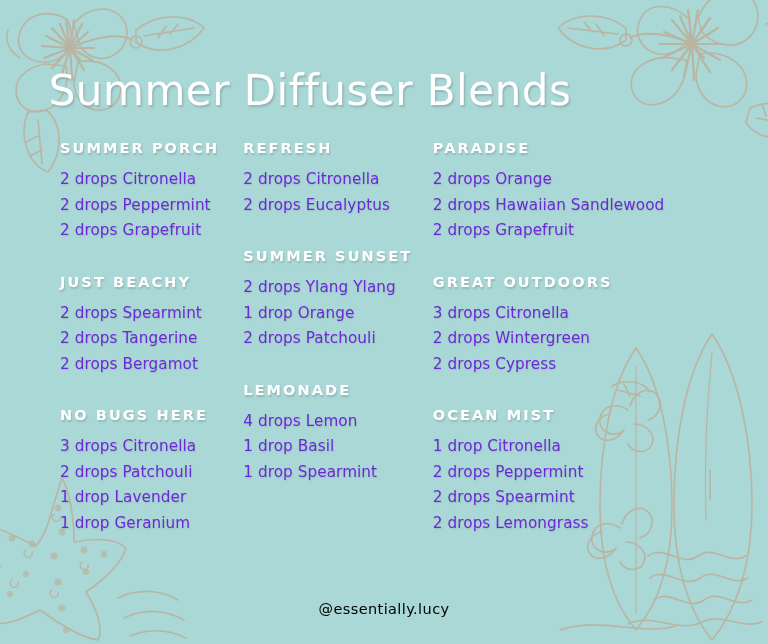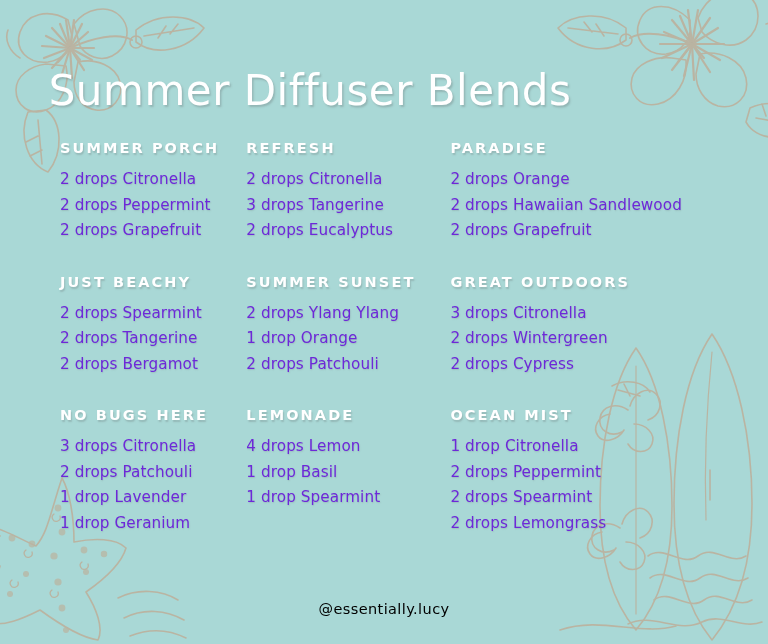--- a/index.html
+++ b/index.html
@@ -45,21 +45,20 @@
     white-space: nowrap;
   }
 
   
   .columns {
     position: absolute;
     left: 0;
     top: 140px;
     width: 672px;
     display: flex;
-    gap: 17px;
   }
   .column {
     display: flex;
     flex-direction: column;
   }
   .col-0 { width: 210px; padding-left: 60px; }
   .col-1 { width: 208px; padding-left: 10px; }
   .col-2 { width: 290px; padding-left: 18px; }
 
   .blend { margin-bottom: 30px; }
@@ -288,21 +287,20 @@
             <li class="blend-item">1 drop Geranium</li>
           </ul>
         </div>
       </div>
 
       <div class="column col-1">
         <div class="blend">
           <div class="blend-title">REFRESH</div>
           <ul class="blend-list">
             <li class="blend-item">2 drops Citronella</li>
-            <li class="blend-item">3 drops Tangerine</li>
             <li class="blend-item">2 drops Eucalyptus</li>
           </ul>
         </div>
         <div class="blend">
           <div class="blend-title">SUMMER SUNSET</div>
           <ul class="blend-list">
             <li class="blend-item">2 drops Ylang Ylang</li>
             <li class="blend-item">1 drop Orange</li>
             <li class="blend-item">2 drops Patchouli</li>
           </ul>

